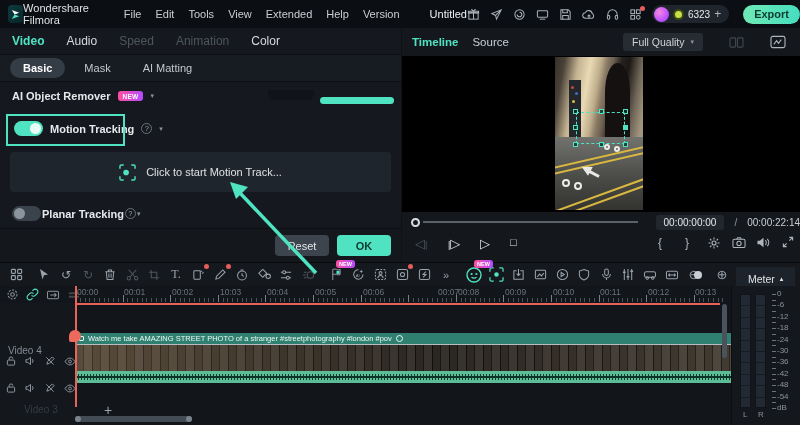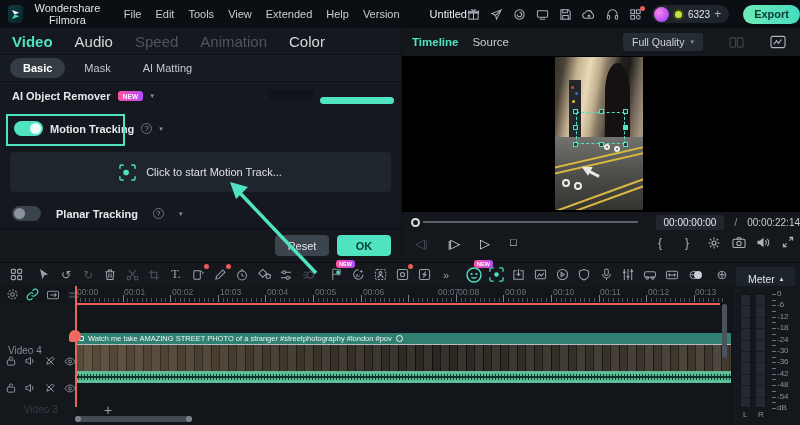--- a/index.html
+++ b/index.html
@@ -10,36 +10,36 @@
   svg{display:block;}
   .ic{display:inline-flex;align-items:center;justify-content:center;position:relative;flex:0 0 auto;}
   .reddot{position:absolute;top:-2px;right:-3px;width:5px;height:5px;border-radius:50%;background:#e85c5c;}
   .caret{font-size:7px;color:#8b939c;}
 
   
   .titlebar{position:absolute;left:0;top:0;width:800px;height:28px;background:#0b0e12;
             display:flex;align-items:center;font-size:11px;}
   .logo{width:18px;height:18px;border-radius:4px;margin-left:8px;background:linear-gradient(135deg,#0d3b40,#07252b);
         display:flex;align-items:center;justify-content:center;}
-  .appname{color:#dfe3e6;text-align:center;}
+  .appname{color:#dfe3e6;}
   .menus{display:flex;gap:14px;margin-left:12px;color:#c9ced3;}
   .menus span{cursor:default;}
   .projname{margin-left:30px;color:#eef1f3;}
   .tb-icons{display:flex;align-items:center;gap:10px;margin-left:auto;}
   .cred-pill{display:flex;align-items:center;gap:4px;height:18px;border-radius:9px;background:#1f252c;padding:0 8px 0 2px;}
   .avatar{width:15px;height:15px;border-radius:50%;background:radial-gradient(circle at 35% 35%,#f787e0,#b44bff 70%,#6e3bd6);}
   .coin{width:11px;height:11px;border-radius:50%;background:#c8df4a;border:2px solid #3c4a12;}
   .credits{font-size:10px;color:#e6e9eb;}
   .plus{font-size:12px;color:#aeb5bb;}
   .export-btn{display:flex;align-items:center;gap:5px;height:19px;border-radius:10px;padding:0 11px;
               background:linear-gradient(90deg,#6fe9b4,#46ddc0);color:#0b3b30;font-weight:bold;font-size:11px;margin-left:4px;}
 
   
   .lp{position:absolute;left:0;top:28px;width:401px;height:234px;background:#15191f;}
-  .lp-tabs{height:26px;display:flex;align-items:center;padding-left:12px;gap:22px;font-size:15px;color:#d6dadd;}
+  .lp-tabs{height:26px;display:flex;align-items:center;padding-left:12px;gap:22px;font-size:12px;color:#d6dadd;}
   .t-active{color:#50e3c2;font-weight:bold;}
   .t-dis{color:#4d555e;}
   .lp-subtabs{height:28px;display:flex;align-items:center;padding-left:10px;gap:6px;font-size:11px;
               background:#171c22;border-top:1px solid #0c0f13;border-bottom:1px solid #0c0f13;color:#c3c8cd;}
   .pill{padding:4px 13px;border-radius:12px;}
   .pill-active{background:#343c45;color:#fff;font-weight:bold;}
   .row-label{font-size:11px;font-weight:bold;color:#e6e9eb;}
   .airow{position:absolute;left:12px;top:62px;display:flex;align-items:center;gap:8px;}
   .newbadge{font-size:6.5px;font-weight:bold;color:#fff;background:linear-gradient(90deg,#ff4fa0,#b44bff);
             border-radius:3px;padding:1.5px 4px;letter-spacing:.3px;}
@@ -49,21 +49,21 @@
   .mtrow{position:absolute;left:14px;top:93px;display:flex;align-items:center;gap:7px;}
   .toggle{width:29px;height:15px;border-radius:8px;position:relative;flex:0 0 auto;}
   .tg-on{background:#50e3c2;}
   .tg-on i{position:absolute;right:2px;top:2px;width:11px;height:11px;border-radius:50%;background:#eafcf6;}
   .tg-off{background:#3a424b;}
   .tg-off i{position:absolute;left:2px;top:2px;width:11px;height:11px;border-radius:50%;background:#8b939c;}
   .qmark{width:11px;height:11px;border-radius:50%;border:1px solid #6b7279;color:#9aa2ab;font-size:7.5px;
          display:inline-flex;align-items:center;justify-content:center;}
   .clickarea{position:absolute;left:10px;top:124px;width:381px;height:40px;background:#1f252c;border-radius:4px;
              display:flex;align-items:center;justify-content:center;gap:10px;font-size:11px;color:#dde1e4;}
-  .plrow{position:absolute;left:12px;top:178px;display:flex;align-items:center;gap:15px;}
+  .plrow{position:absolute;left:12px;top:178px;display:flex;align-items:center;gap:1px;}
   .lp-footer{position:absolute;left:0;top:200px;width:401px;height:34px;background:#14181d;border-top:1px solid #0c0f13;
              display:flex;align-items:center;justify-content:flex-end;gap:8px;padding-right:10px;}
   .btn-reset{width:54px;height:21px;border-radius:4px;background:#3c444d;color:#e2e6e9;font-size:11px;
              display:flex;align-items:center;justify-content:center;}
   .btn-ok{width:54px;height:21px;border-radius:4px;background:#50e3c2;color:#0c3a2f;font-weight:bold;font-size:11px;
           display:flex;align-items:center;justify-content:center;}
 
   
   .rp{position:absolute;left:402px;top:28px;width:398px;height:234px;background:#14181d;}
   .rp-head{height:28px;display:flex;align-items:center;padding:0 10px;gap:14px;font-size:11.5px;}

